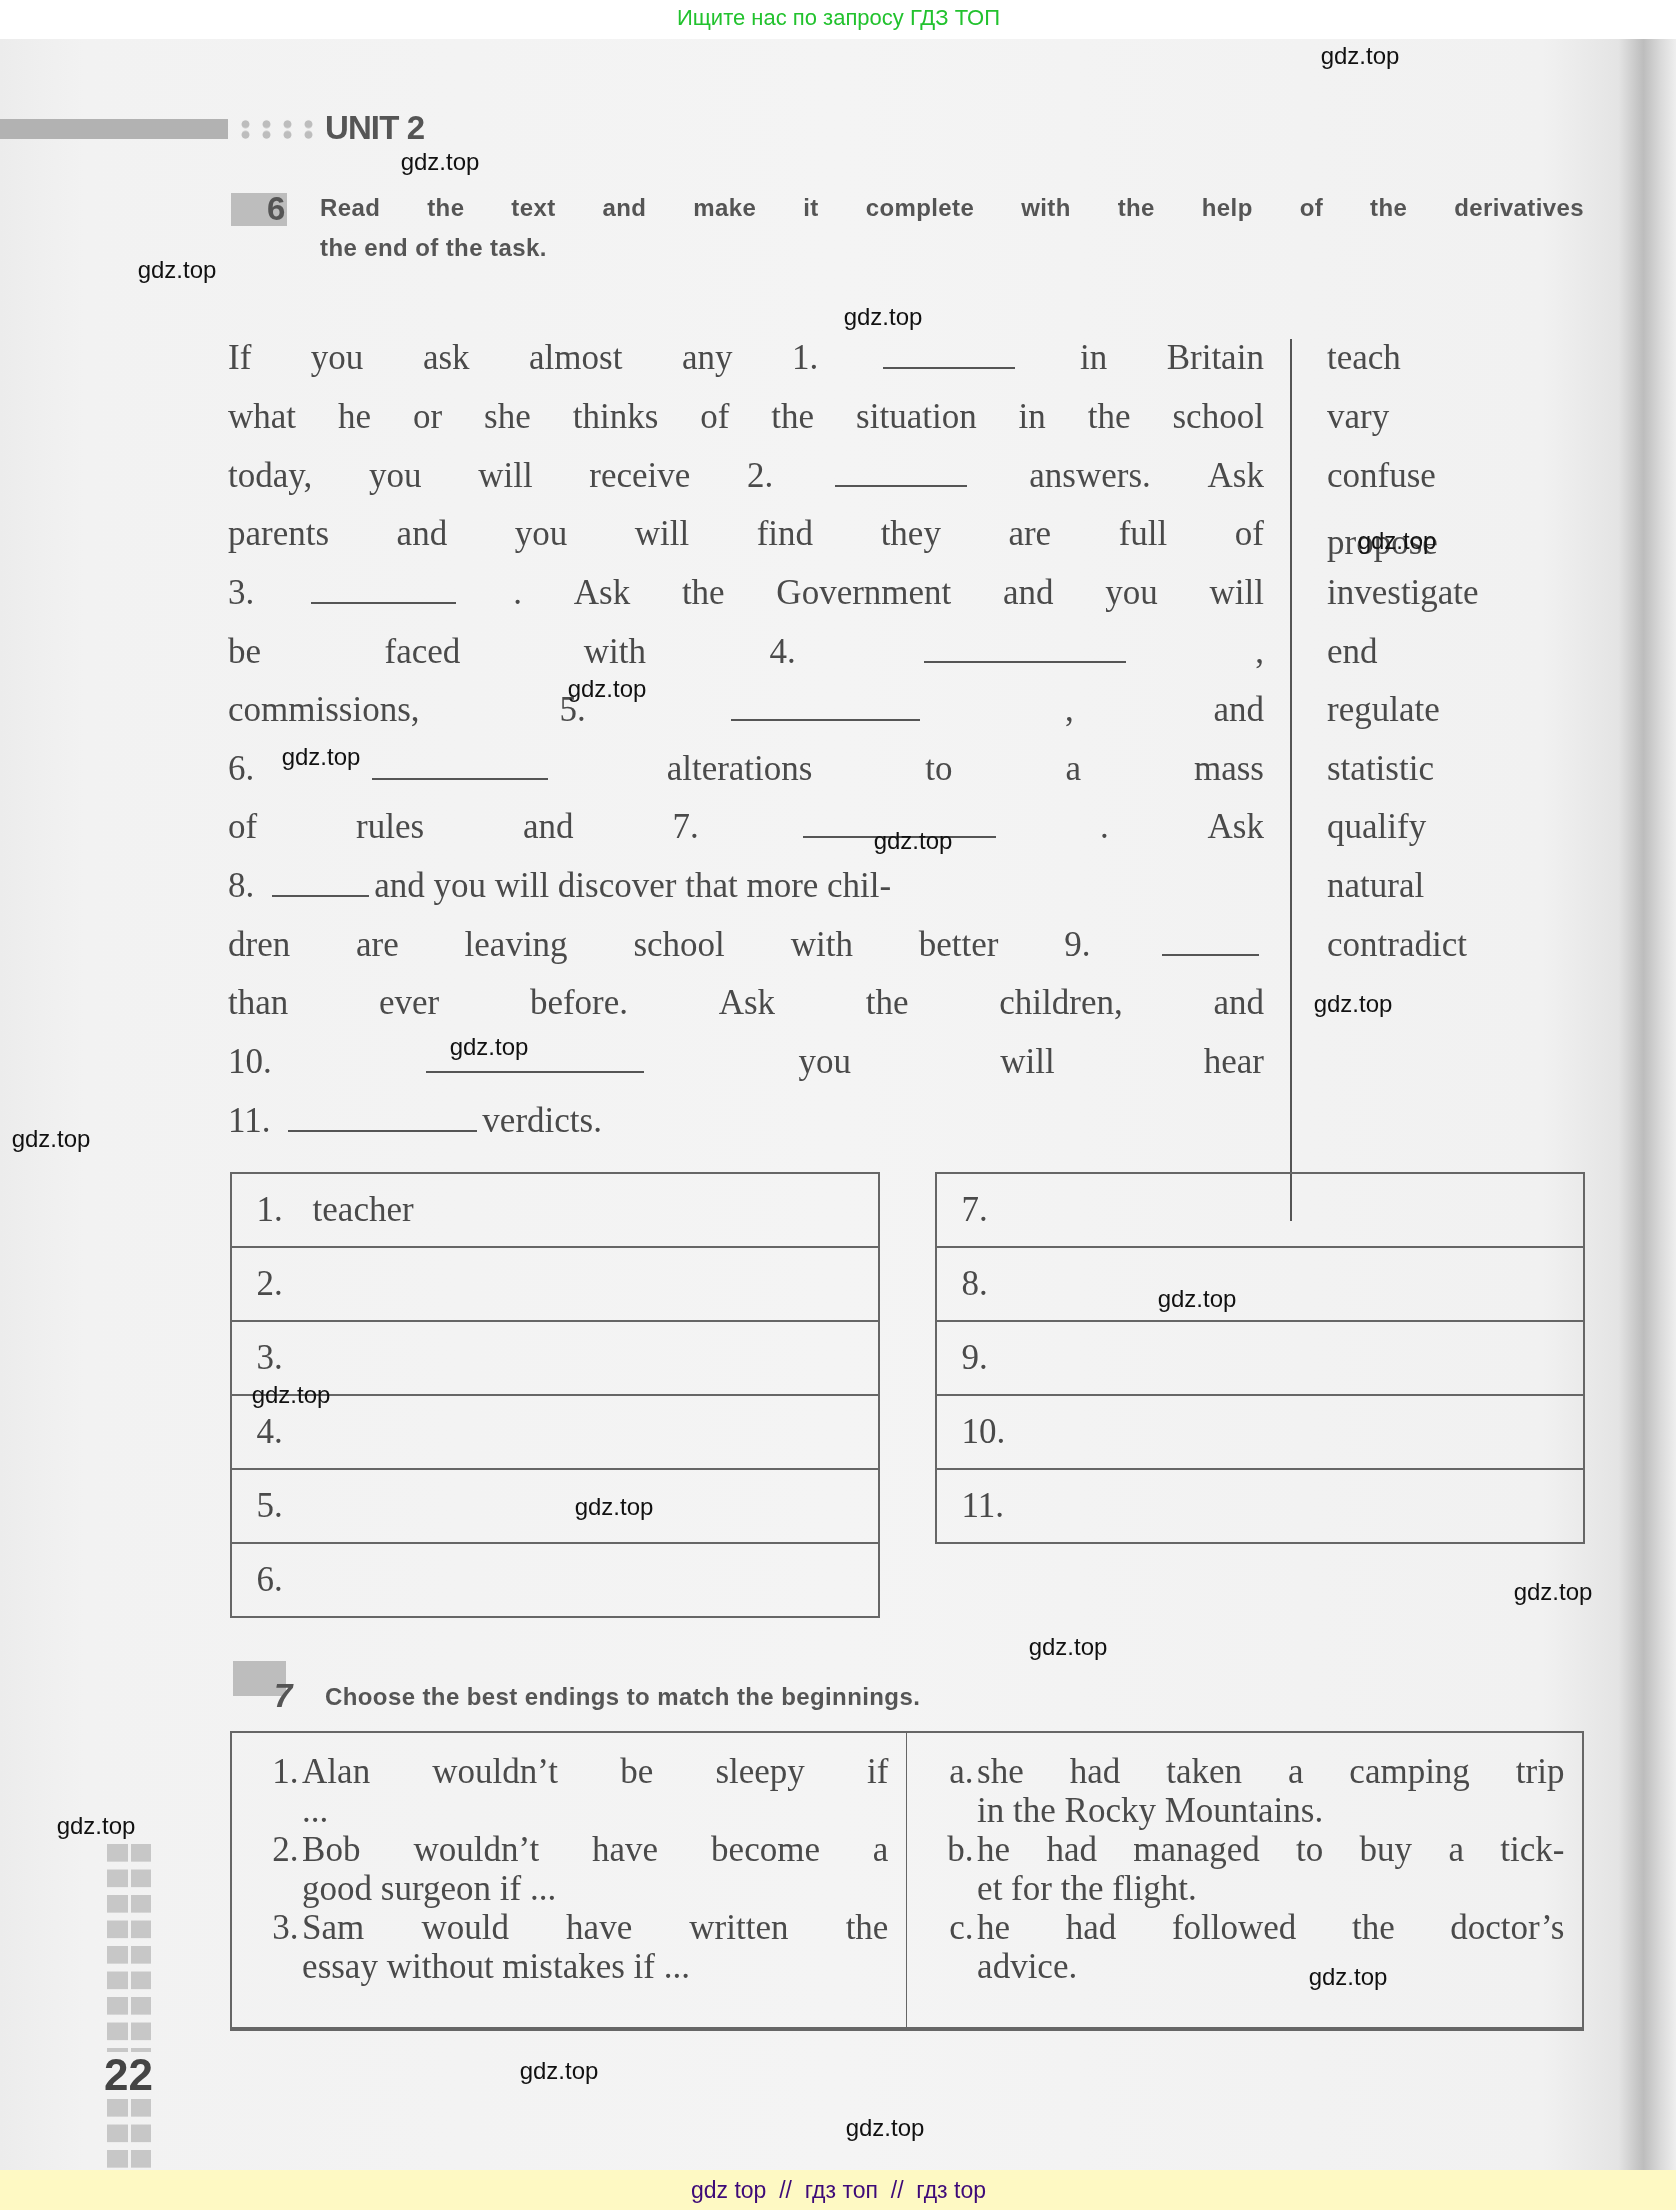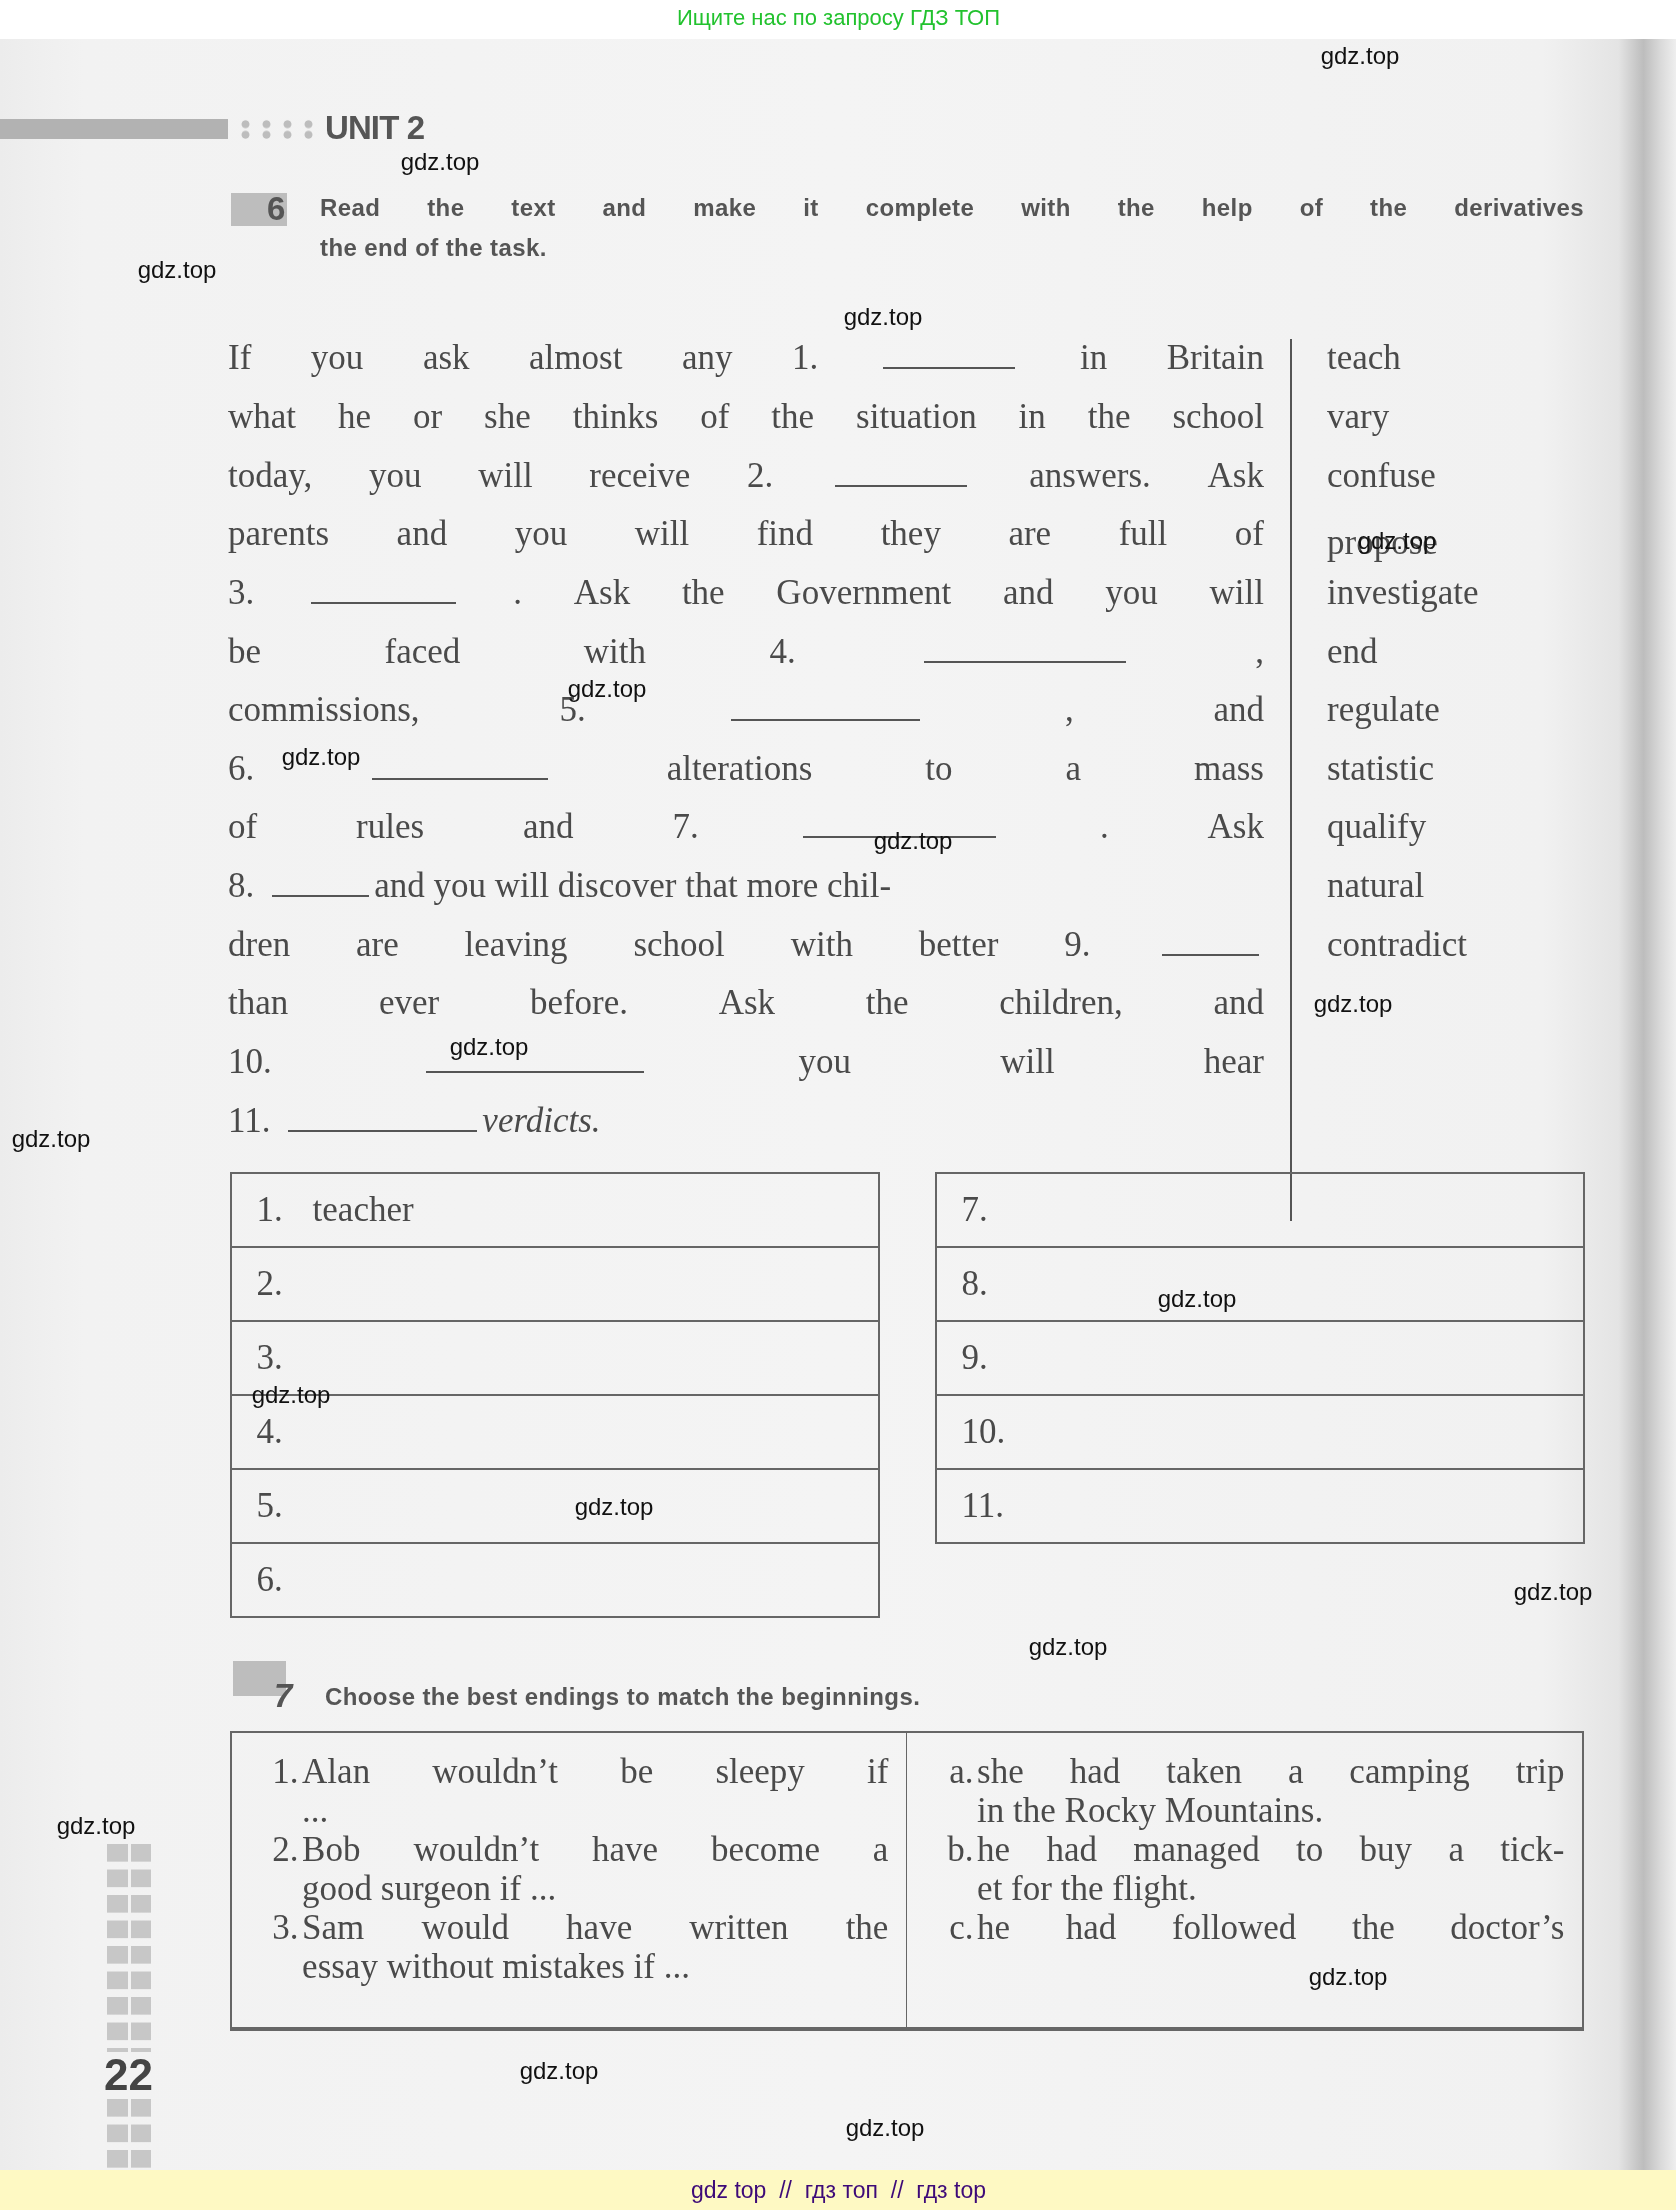--- a/index.html
+++ b/index.html
@@ -175,21 +175,21 @@
       <div class="line txt" style="top: 1003px;">
         <span>10.</span>
         <span class="blank" style="width: 218px;"></span>
         <span>you</span>
         <span>will</span>
         <span>hear</span>
       </div>
       <div class="line txt" style="top: 1062px; justify-content: flex-start;">
         <span style="margin-right: 12.3px;">11.</span>
         <span class="blank" style="width: 189px;"></span>
-        <span style="margin-right: 16px; font-style: italic;">verdicts.</span>
+        <span style="margin-right: 16px;">verdicts.</span>
       </div>
     </div>
 
   <div class="abs divider"></div>
   <div id="word-list">
       <div class="abs word" style="top: 299px;">teach</div>
       <div class="abs word" style="top: 358px;">vary</div>
       <div class="abs word" style="top: 417px;">confuse</div>
       <div class="abs word" style="top: 484px;">propose</div>
       <div class="abs word" style="top: 534px;">investigate</div>
@@ -283,20 +283,21 @@
           <span class="n">b.</span>
           <div style="flex: 1 1 0%;">
             <div style="text-align: justify; text-align-last: justify;">he had managed to buy a tick-</div>
             <div style="text-align: justify; text-align-last: left;">et for the flight.</div>
           </div>
         </div>
         <div class="match-item">
           <span class="n">c.</span>
           <div style="flex: 1 1 0%;">
             <div style="text-align: justify; text-align-last: justify;">he had followed the doctor’s</div>
+            <div style="text-align: justify; text-align-last: left;">advice.</div>
           </div>
         </div>
       </div>
   </div>
 
   <div class="abs page-strip" style="top:1805px;"></div>
   <div class="abs page-num" style="top:2013px;">22</div>
 </div>
 
 <div id="watermarks">

